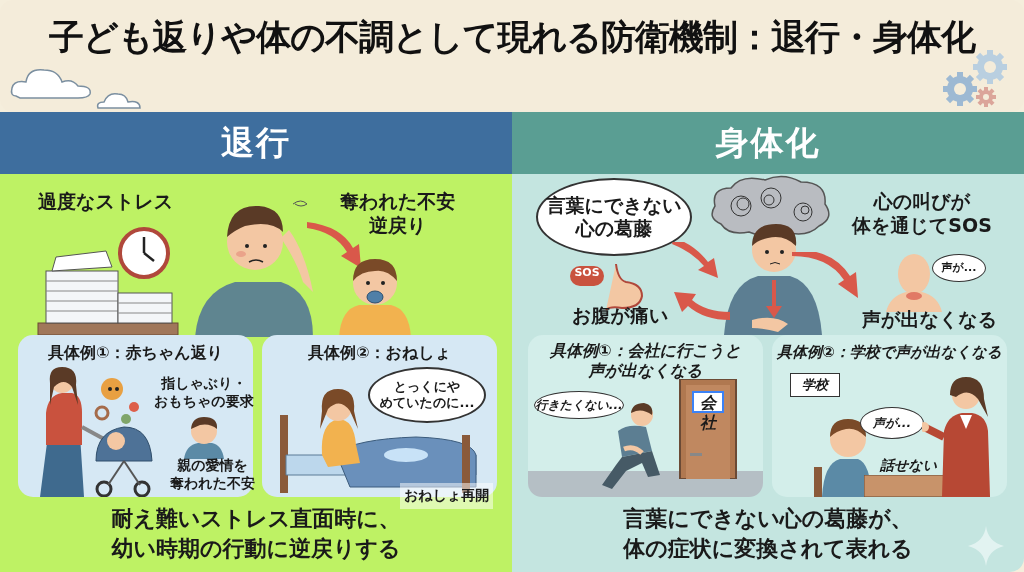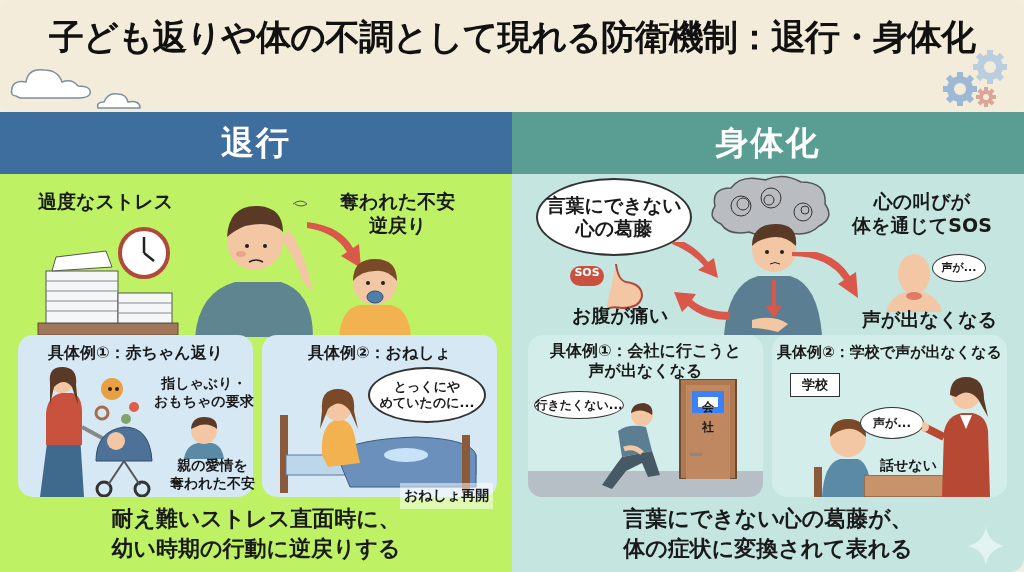--- a/index.html
+++ b/index.html
@@ -15,21 +15,21 @@
   .panel.left { left: 0; width: 512px; background: #bef264; }
   .panel.right { left: 512px; width: 512px; background: #c4e5e0; border-bottom-right-radius: 14px; }
   .panel-head { height: 62px; display: flex; align-items: center; justify-content: center; color: #fff; font-size: 33px; font-weight: bold; letter-spacing: 2px; }
   .left .panel-head { background: #3e6e9e; }
   .right .panel-head { background: #5a9e93; }
 
   .lbl { position: absolute; font-weight: bold; font-size: 19px; text-align: center; line-height: 1.25; color: #1a1a1a; white-space: nowrap; }
 
   .card { position: absolute; top: 223px; height: 162px; width: 235px; border-radius: 15px; }
   .left .card { background: #d6e8f4; }
-  .right .card { background: #d3eeea; }
+  .right .card { background: #d3eeea; font-style: italic; }
   .card-title { position: absolute; top: 8px; left: 0; width: 100%; text-align: center; font-size: 16px; font-weight: bold; line-height: 1.25; }
   .note { position: absolute; font-size: 14px; font-weight: bold; text-align: center; line-height: 1.25; white-space: nowrap; margin-left: 8px; }
 
   .summary { position: absolute; top: 392px; left: 0; width: 100%; text-align: center; font-size: 22px; font-weight: bold; line-height: 1.35; color: #1a1a1a; }
 
   .bubble { position: absolute; background: #fff; border: 2px solid #333; border-radius: 50%; display: flex; align-items: center; justify-content: center; text-align: center; font-weight: bold; line-height: 1.2; }
   svg { display: block; }
   .abs { position: absolute; }
 </style>
 </head>
@@ -264,21 +264,21 @@
     <div class="card-title" style="top:6px">
       <div>具体例①：会社に行こうと</div>
       <div>声が出なくなる</div>
     </div>
     <div class="abs" style="left:0;top:136px;width:235px;height:26px;background:#b5bfc5;border-radius:0 0 14px 14px"></div>
     <svg class="abs" style="left:150px;top:44px" width="60" height="100">
       <rect x="2" y="0" width="56" height="100" fill="#b07850" stroke="#6b4a35" stroke-width="2"></rect>
       <rect x="8" y="6" width="44" height="94" fill="#c08860"></rect>
       <rect x="12" y="74" width="12" height="3" fill="#888"></rect>
     </svg>
-    <div class="abs" style="left:164px;top:56px;width:32px;height:22px;background:#fff;border:6px solid #3b82f6;font-size:12px;font-weight:bold;text-align:center;line-height:20px">会社</div>
+    <div class="abs" style="left:164px;top:56px;width:32px;height:22px;background:#fff;border:2px solid #3b82f6;font-size:16px;font-weight:bold;text-align:center;line-height:20px">会社</div>
     <svg class="abs" style="left:70px;top:66px" width="80" height="92">
       <circle cx="44" cy="14" r="11" fill="#f3c7a3"></circle>
       <path d="M33 12 Q34 2 46 2 Q56 4 54 14 Q46 8 38 10 Z" fill="#5a3a26"></path>
       <path d="M20 30 Q30 22 48 26 L54 50 L24 56 Z" fill="#5c7e92"></path>
       <path d="M24 56 L54 50 L62 74 L50 76 L44 62 L28 70 L14 88 L4 84 L18 64 Z" fill="#465a66"></path>
       <path d="M26 48 Q36 44 44 52" stroke="#f3c7a3" stroke-width="5" fill="none"></path>
     </svg>
     <div class="bubble" style="left:6px;top:56px;width:90px;height:28px;font-size:12px;border-width:1.5px">行きたくない...</div>
   </div>
 

